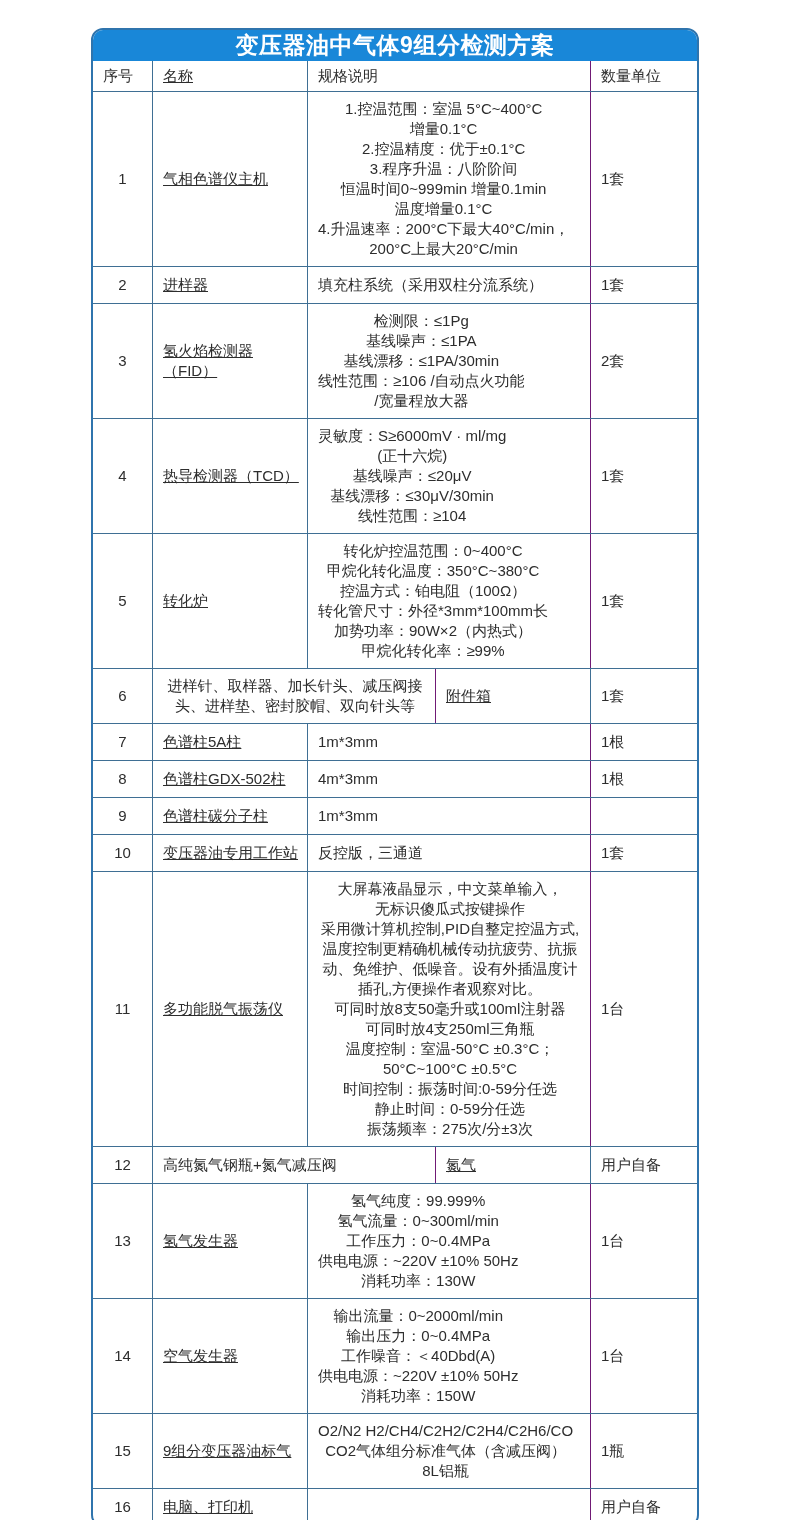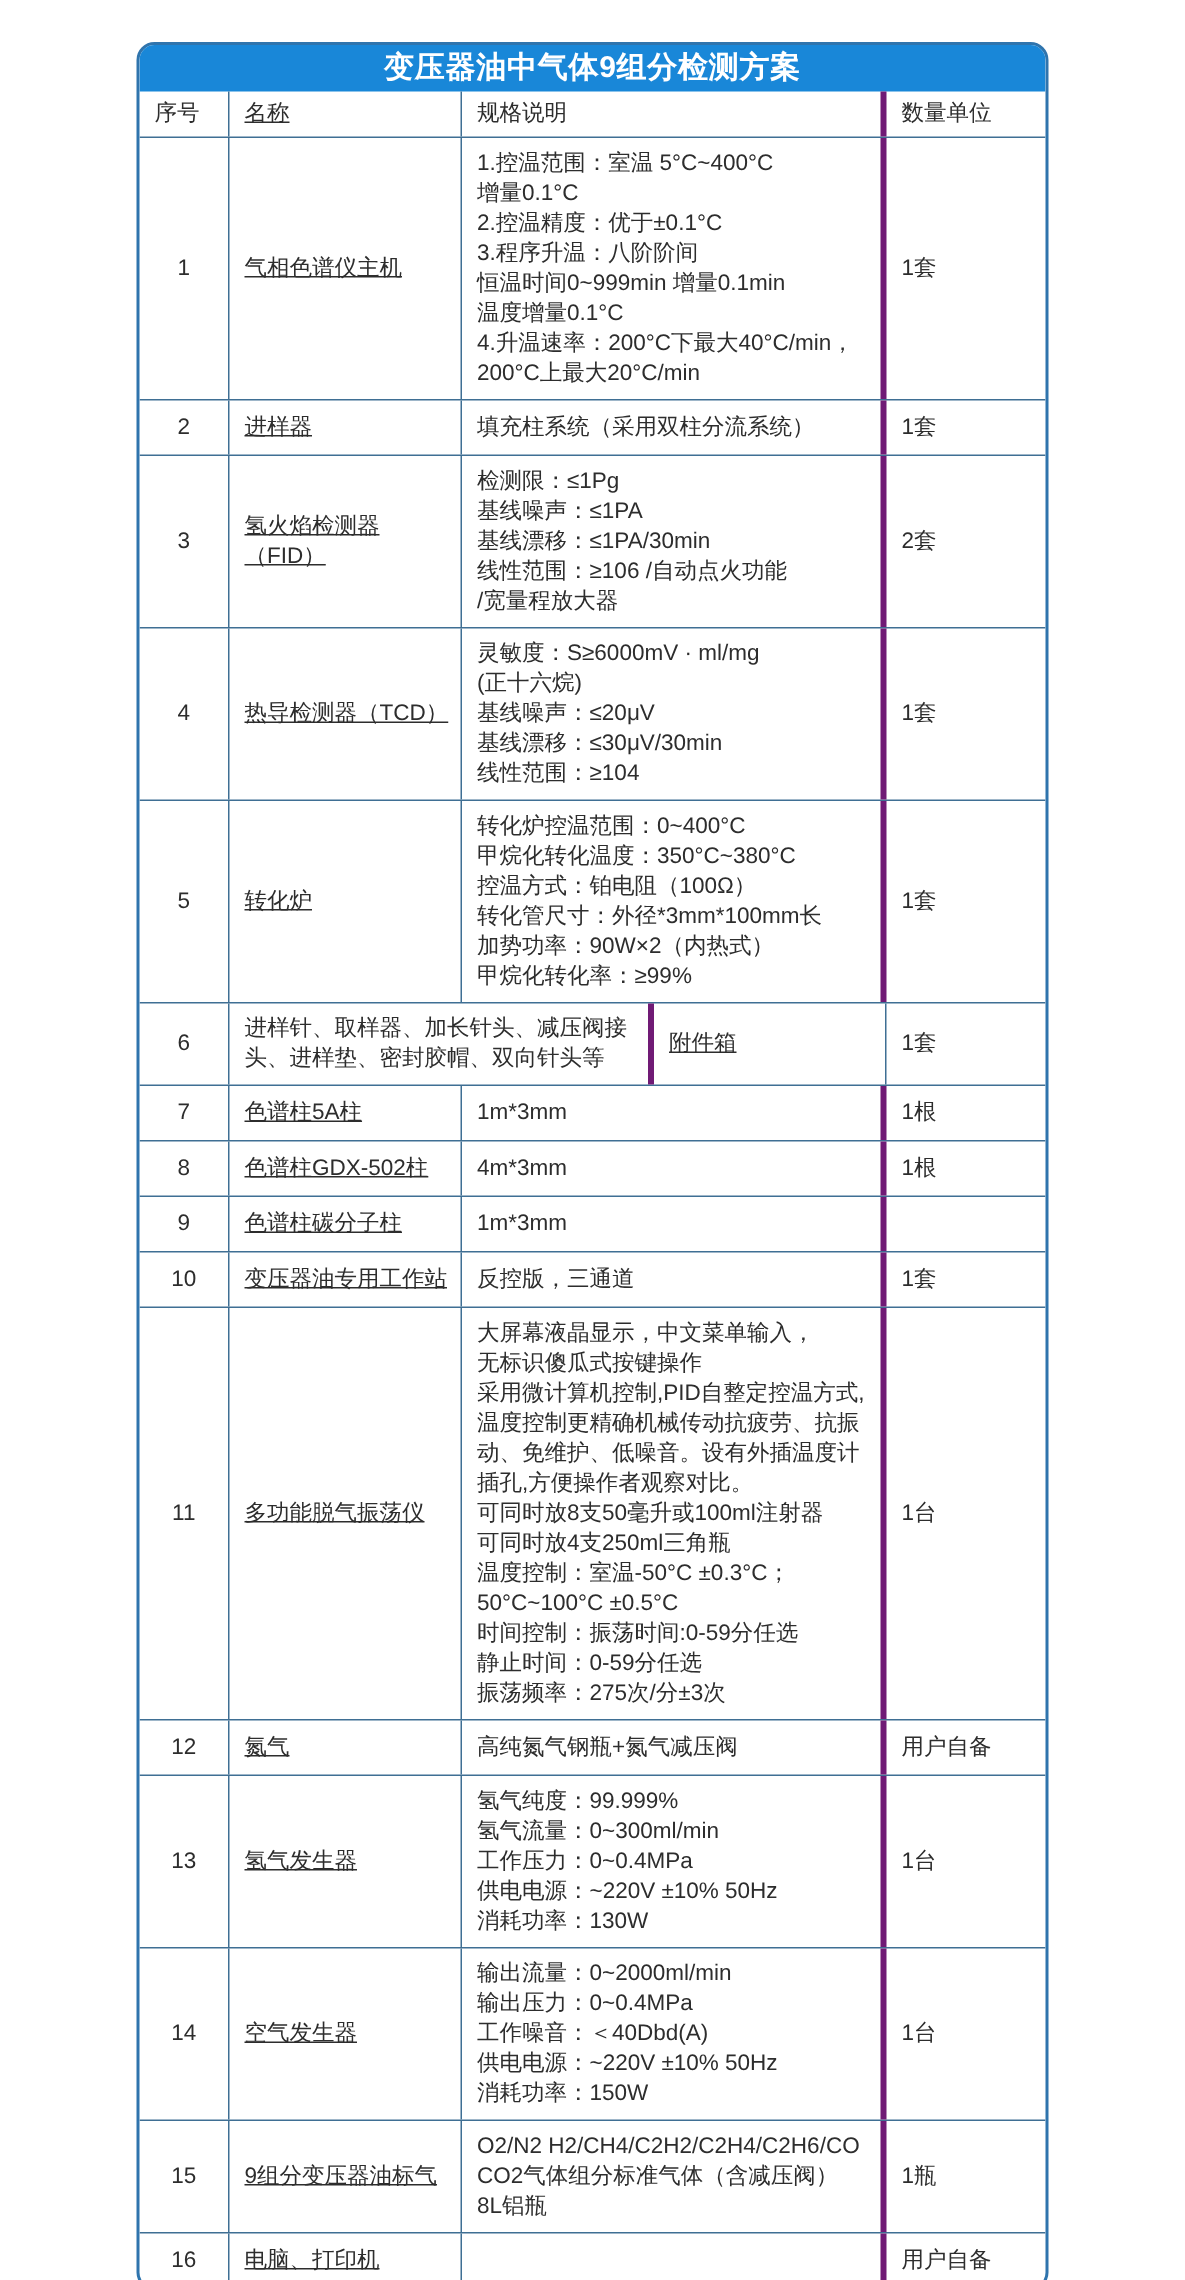--- a/index.html
+++ b/index.html
@@ -23,21 +23,21 @@
     width: 608px;
     border: 2px solid #2f74ad;
     border-radius: 12px;
     overflow: hidden;
     background: #ffffff;
     box-sizing: border-box;
   }
   .title-bar {
     background: #1987d8;
     color: #ffffff;
-    font-size: 20px;
+    font-size: 23px;
     font-weight: bold;
     text-align: center;
     line-height: 31px;
     height: 31px;
     letter-spacing: 0.5px;
   }
   .tr {
     display: flex;
     align-items: stretch;
     border-top: 1px solid #3f6f94;
@@ -70,23 +70,24 @@
   .td-name {
     width: 155px;
     flex: 0 0 155px;
     border-right: 1px solid #3f6f94;
     padding-left: 10px;
     text-decoration: underline;
   }
   .td-spec {
     width: 283px;
     flex: 0 0 283px;
-    border-right: 4px solid #701a75;
+    border-right: 1px solid #701a75;
     padding-left: 10px;
     white-space: pre-line;
+    text-align: center;
   }
   .td-qty {
     flex: 1 1 auto;
     padding-left: 10px;
     text-align: center;
   }
   .thead .td {
     font-weight: 500;
     min-height: 30px;
     padding-top: 4px;
@@ -197,22 +198,22 @@
 可同时放4支250ml三角瓶
 温度控制：室温-50°C ±0.3°C；
 50°C~100°C ±0.5°C
 时间控制：振荡时间:0-59分任选
 静止时间：0-59分任选
 振荡频率：275次/分±3次</div>
           <div class="td td-qty">1台</div>
         </div>
         <div class="tr">
           <div class="td td-no">12</div>
+          <div class="td td-spec">高纯氮气钢瓶+氮气减压阀</div>
           <div class="td td-name">氮气</div>
-          <div class="td td-spec">高纯氮气钢瓶+氮气减压阀</div>
           <div class="td td-qty">用户自备</div>
         </div>
         <div class="tr">
           <div class="td td-no">13</div>
           <div class="td td-name">氢气发生器</div>
           <div class="td td-spec">氢气纯度：99.999%
 氢气流量：0~300ml/min
 工作压力：0~0.4MPa
 供电电源：~220V ±10% 50Hz
 消耗功率：130W</div>

